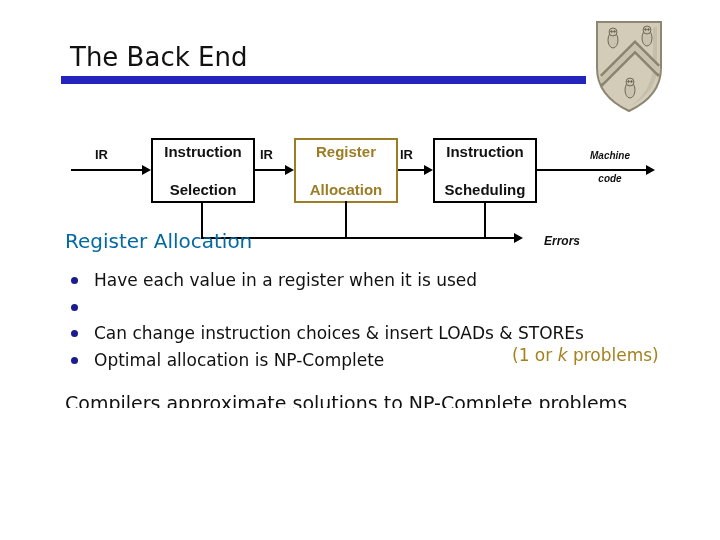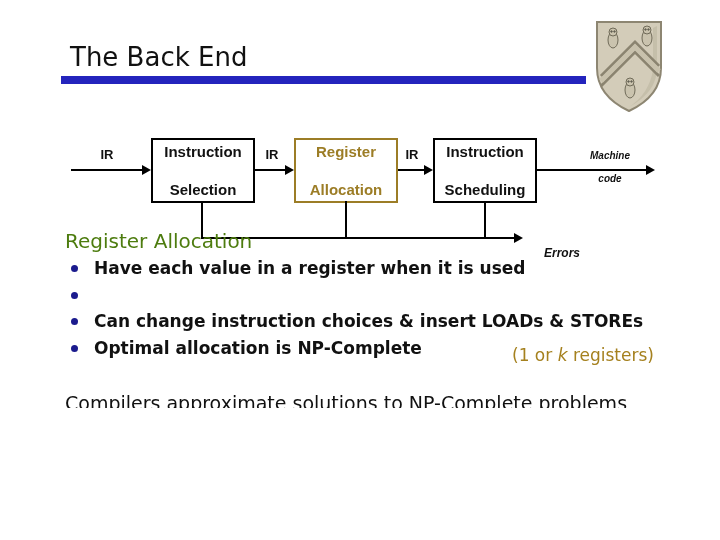--- a/index.html
+++ b/index.html
@@ -17,45 +17,45 @@
   .crest{position:absolute;left:583px;top:18px;width:76px;height:98px;}
   
   .hline{position:absolute;height:2px;background:#000;}
   .vline{position:absolute;width:2px;background:#000;}
   .ah-right{
     position:absolute;width:0;height:0;
     border-top:5px solid transparent;border-bottom:5px solid transparent;
     border-left:9px solid #000;
   }
   .ir{
-    position:absolute;width:24px;text-align:center;
+    position:absolute;width:24px;
     font-family:"Liberation Sans",sans-serif;font-weight:bold;font-size:13px;color:#111;
   }
   .box{
     position:absolute;top:138px;width:100px;height:61px;border:2px solid #000;
     display:flex;flex-direction:column;align-items:center;justify-content:center;
     font-family:"Liberation Sans",sans-serif;font-weight:bold;font-size:15px;
     line-height:20px;color:#111;text-align:center;background:#fff;gap:18px;
   }
   .box.gold{border-color:#9c7d26;color:#9c7d26;}
   .out-label{
     position:absolute;width:90px;text-align:center;
     font-family:"Liberation Sans",sans-serif;font-weight:bold;font-style:italic;
     font-size:10px;color:#111;
   }
   .errors-label{
-    position:absolute;left:536px;top:246px;
+    position:absolute;left:536px;top:234px;
     font-family:"Liberation Sans",sans-serif;font-weight:bold;font-style:italic;
     font-size:12px;color:#111;
   }
   
   .section-heading{
-    position:absolute;left:57px;top:229px;font-size:20px;color:#4d7c0f;
+    position:absolute;left:57px;top:229px;font-size:20px;color:#0369a1;
   }
-  .bullets{position:absolute;left:63px;top:258px;width:600px;font-weight:bold;}
+  .bullets{position:absolute;left:63px;top:270px;width:600px;}
   .bullet-row{display:flex;align-items:flex-start;height:26.5px;}
   .bullet-dot{
     width:7px;height:7px;border-radius:50%;background:#1b1b8e;
     margin-top:7px;margin-right:16px;flex:0 0 auto;
   }
   .bullet-text{font-size:17px;color:#111;white-space:nowrap;}
   .gold-note{
     position:absolute;left:504px;top:345px;font-size:17px;color:#a5811f;white-space:nowrap;
   }
   .gold-note .k{font-style:italic;}
@@ -147,18 +147,18 @@
       <span class="bullet-dot"></span>
       <span class="bullet-text">Can change instruction choices &amp; insert LOADs &amp; STOREs</span>
     </div>
     <div class="bullet-row">
       <span class="bullet-dot"></span>
       <span class="bullet-text">Optimal allocation is NP-Complete</span>
     </div>
   </div>
 
   <div class="gold-note">
-    <span>(1 or </span><span class="k">k</span><span> registers)</span>
+    <span>(1 or </span><span class="k">k</span><span> problems)</span>
   </div>
 
   <div class="footer-line">Compilers approximate solutions to NP-Complete problems</div>
 
 </div>
 
 </body></html>

